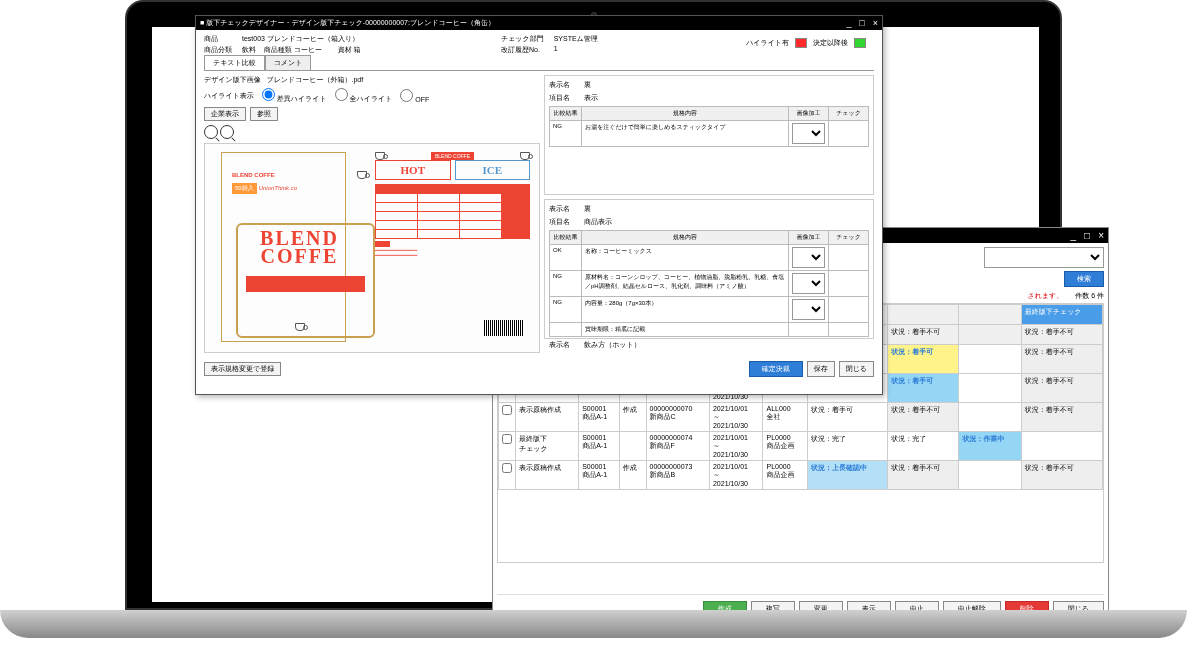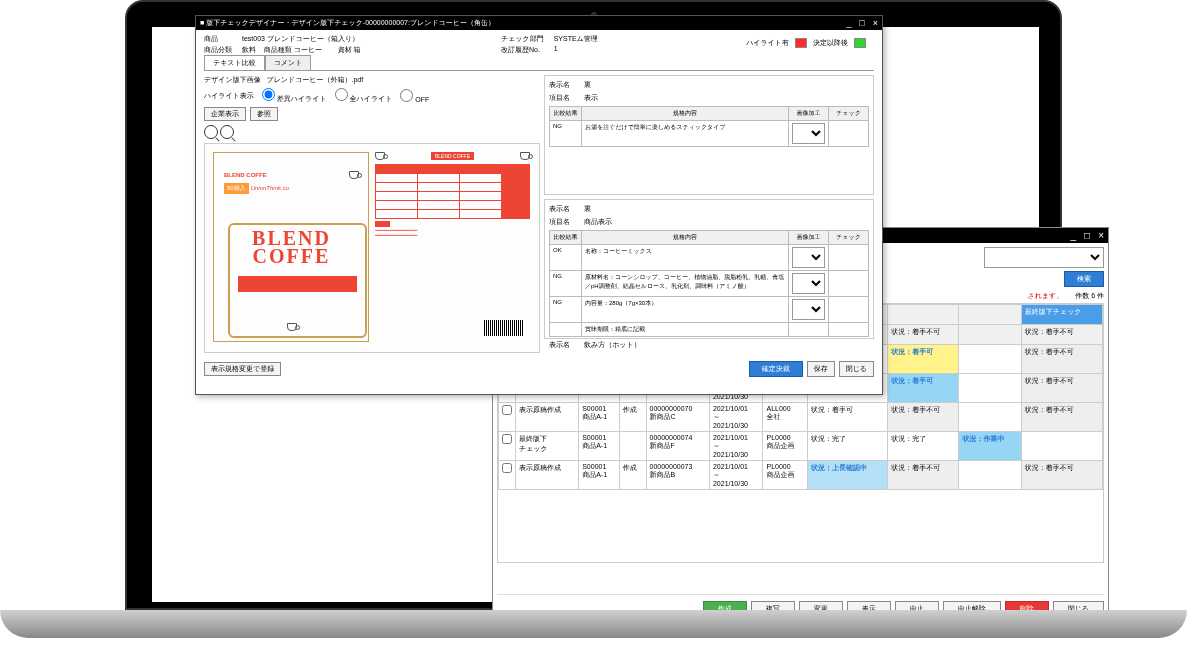--- a/index.html
+++ b/index.html
@@ -49,21 +49,21 @@
 .fg-content{display:flex;gap:4px;padding:4px 8px;}
 .left-panel{flex:0 0 336px;}
 .right-panel{flex:1;display:flex;flex-direction:column;gap:4px;}
 .meta-row{font-size:7px;margin-bottom:3px;}
 .radio-row{font-size:7px;margin-bottom:3px;display:flex;gap:8px;align-items:center;}
 .small-btn{border:1px solid #888;background:#f4f4f4;padding:1px 6px;font-size:7px;}
 .zoom{display:flex;gap:2px;margin:4px 0;}
 .zoom-icon{width:14px;height:14px;border:1px solid #333;border-radius:50%;position:relative;display:inline-block;}
 .zoom-icon::after{content:"";position:absolute;width:5px;height:1px;background:#333;bottom:-2px;right:-3px;transform:rotate(45deg);}
 .artwork{width:336px;height:210px;border:1px solid #ccc;background:#fdfdfd;position:relative;padding:6px;}
-.box-art{position:absolute;top:8px;left:8px;width:156px;height:190px;border:1px solid #c8a050;}
+.box-art{position:absolute;top:8px;left:16px;width:125px;height:190px;border:1px solid #c8a050;}
 .box-art-inner{position:absolute;top:18px;left:6px;width:143px;height:165px;}
 .brand-top{font-size:6px;color:#e43;font-weight:bold;text-align:center;}
 .cup-icon{display:inline-block;width:10px;height:8px;border:1px solid #555;border-radius:0 0 4px 4px;position:relative;}
 .cup-icon::after{content:"";position:absolute;right:-4px;top:1px;width:3px;height:3px;border:1px solid #555;border-radius:50%;}
 .count-pill{display:inline-block;background:#ff9a3a;color:#fff;font-size:6px;padding:1px 3px;}
 .union{color:#e43;font-size:6px;font-style:italic;}
 .ornate{position:absolute;top:52px;left:8px;width:139px;height:115px;border:2px double #c8a050;border-radius:6px;}
 .blend{position:absolute;top:58px;width:100%;text-align:center;color:#e43;font-family:serif;font-weight:900;font-size:20px;line-height:.9;letter-spacing:2px;}
 .jp-bar{position:absolute;top:105px;left:18px;width:119px;height:16px;background:#e43;}
 .side-panel{position:absolute;top:8px;left:170px;width:155px;height:190px;}
@@ -299,20 +299,24 @@
             <div class="jp-bar"></div>
             <div style="position:absolute;bottom:4px;width:100%;text-align:center;"><span class="cup-icon"></span></div>
           </div>
         </div>
         <div class="side-panel">
           <div style="display:flex;justify-content:space-between;align-items:center;">
             <span class="cup-icon"></span>
             <span style="background:#e43;color:#fff;font-size:5px;padding:1px 4px;">BLEND COFFE</span>
             <span class="cup-icon"></span>
           </div>
+          <div class="hot-ice">
+            <div class="hot">HOT</div>
+            <div class="ice">ICE</div>
+          </div>
           <table class="nutri">
             <tbody>
                 <tr>
                   <td colspan="4" class="hl">&nbsp;</td>
                 </tr>
             <tr>
                   <td>&nbsp;</td>
                   <td>&nbsp;</td>
                   <td>&nbsp;</td>
                   <td rowspan="5" class="hl" style="width:28px;">&nbsp;</td>

